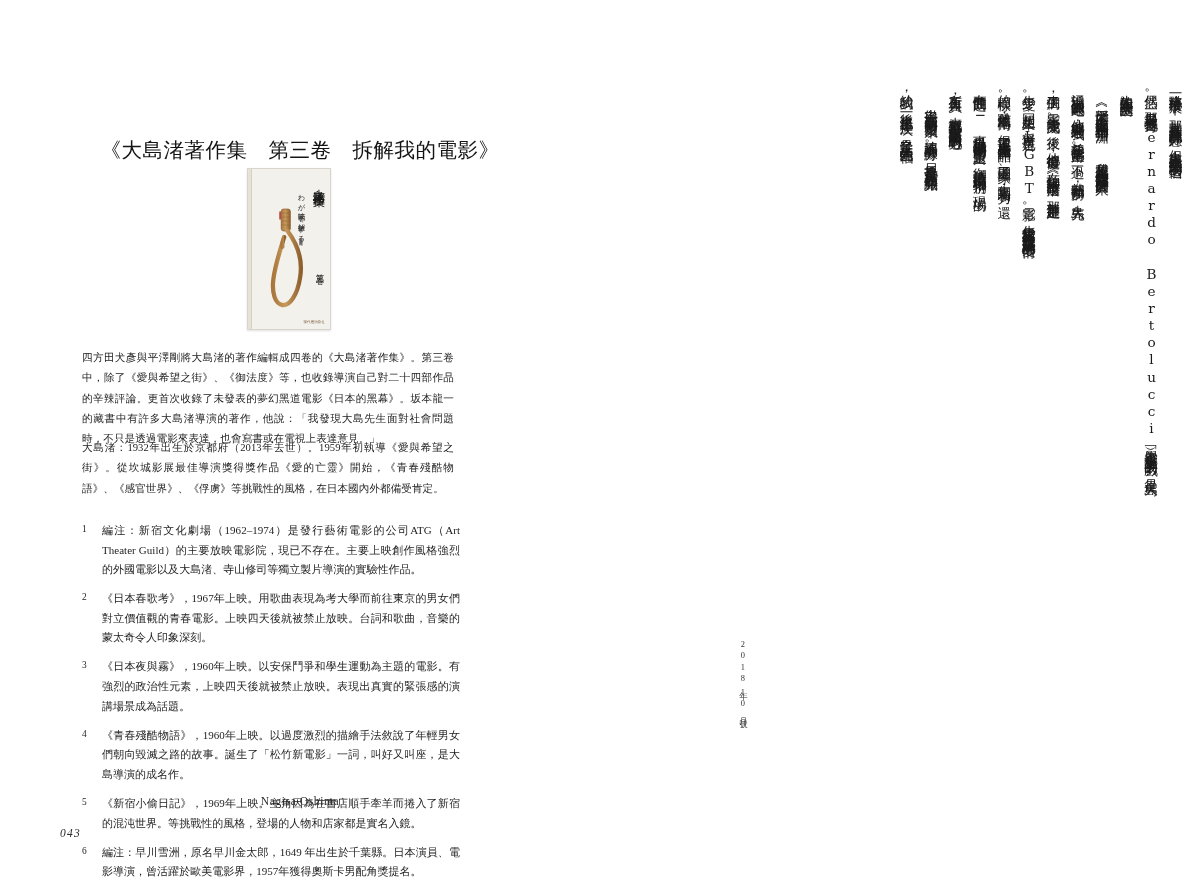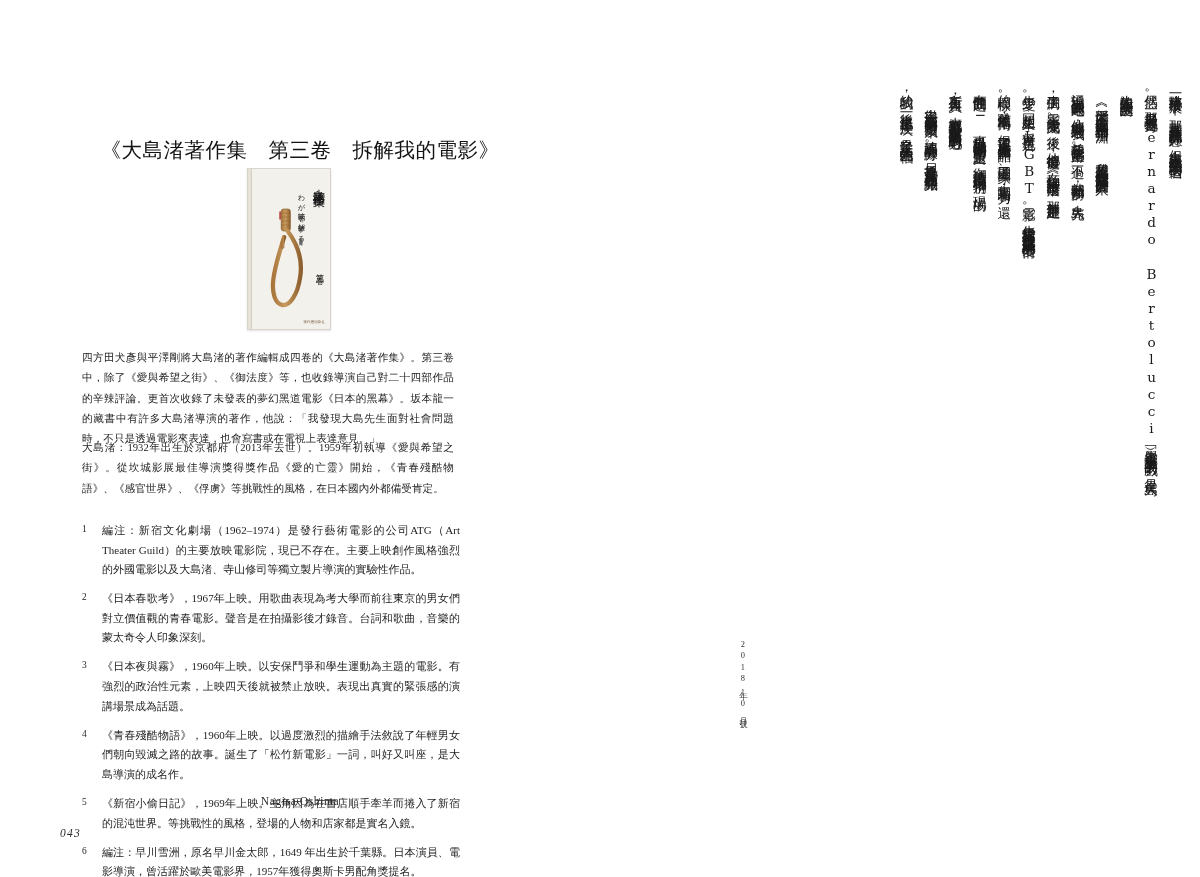--- a/index.html
+++ b/index.html
@@ -289,21 +289,21 @@
 
     <div class="para para-2"><span class="lead">大島渚</span><span>：1932年出生於京都府（2013年去世）。1959年初執導《愛與希望之街》。從坎城影展最佳導演獎得獎作品《愛的亡靈》開始，《青春殘酷物語》、《感官世界》、《俘虜》等挑戰性的風格，在日本國內外都備受肯定。</span></div>
 
     <div class="notes">
       <div class="note">
         <div class="note-num">1</div>
         <div class="note-text">編注：新宿文化劇場（1962–1974）是發行藝術電影的公司ATG（Art Theater Guild）的主要放映電影院，現已不存在。主要上映創作風格強烈的外國電影以及大島渚、寺山修司等獨立製片導演的實驗性作品。</div>
       </div>
       <div class="note">
         <div class="note-num">2</div>
-        <div class="note-text">《日本春歌考》，1967年上映。用歌曲表現為考大學而前往東京的男女們對立價值觀的青春電影。聲音是在拍攝影後才錄音。台詞和歌曲，音樂的蒙太奇令人印象深刻。</div>
+        <div class="note-text">《日本春歌考》，1967年上映。用歌曲表現為考大學而前往東京的男女們對立價值觀的青春電影。上映四天後就被禁止放映。台詞和歌曲，音樂的蒙太奇令人印象深刻。</div>
       </div>
       <div class="note">
         <div class="note-num">3</div>
         <div class="note-text">《日本夜與霧》，1960年上映。以安保鬥爭和學生運動為主題的電影。有強烈的政治性元素，上映四天後就被禁止放映。表現出真實的緊張感的演講場景成為話題。</div>
       </div>
       <div class="note">
         <div class="note-num">4</div>
         <div class="note-text">《青春殘酷物語》，1960年上映。以過度激烈的描繪手法敘說了年輕男女們朝向毀滅之路的故事。誕生了「松竹新電影」一詞，叫好又叫座，是大島導演的成名作。</div>
       </div>
       <div class="note">

